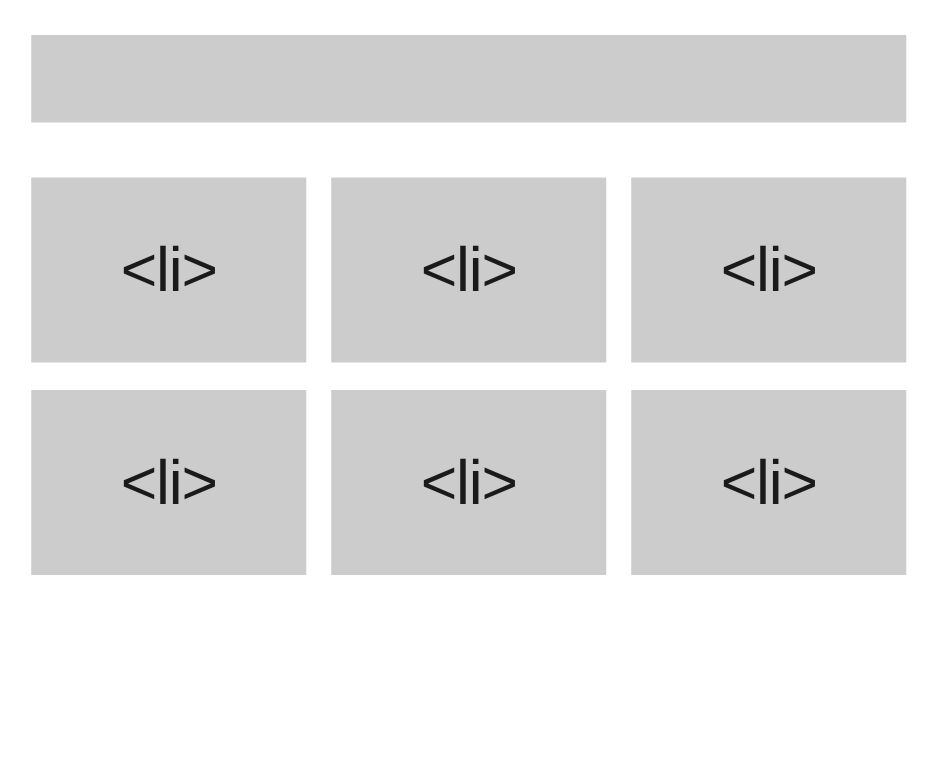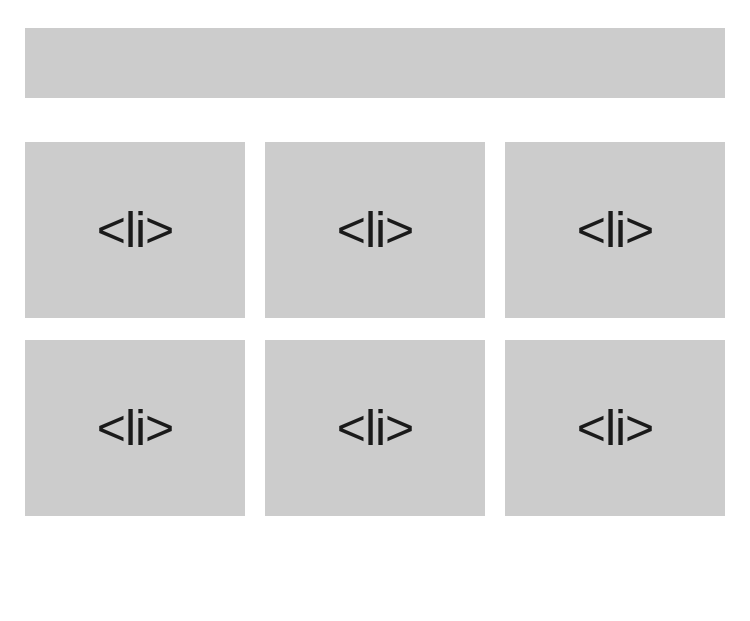--- a/index.html
+++ b/index.html
@@ -21,21 +21,21 @@
       margin-bottom: 44px;
     }
     .grid {
       display: flex;
       flex-wrap: wrap;
       gap: 22px 20px;
       width: 700px;
     }
     .tile {
       width: 220px;
-      height: 176px;
+      height: 148px;
       background: #cccccc;
       display: flex;
       align-items: center;
       justify-content: center;
     }
     .tile-label {
       font-size: 50px;
       font-weight: 300;
       color: #1a1a1a;
       letter-spacing: -1px;

